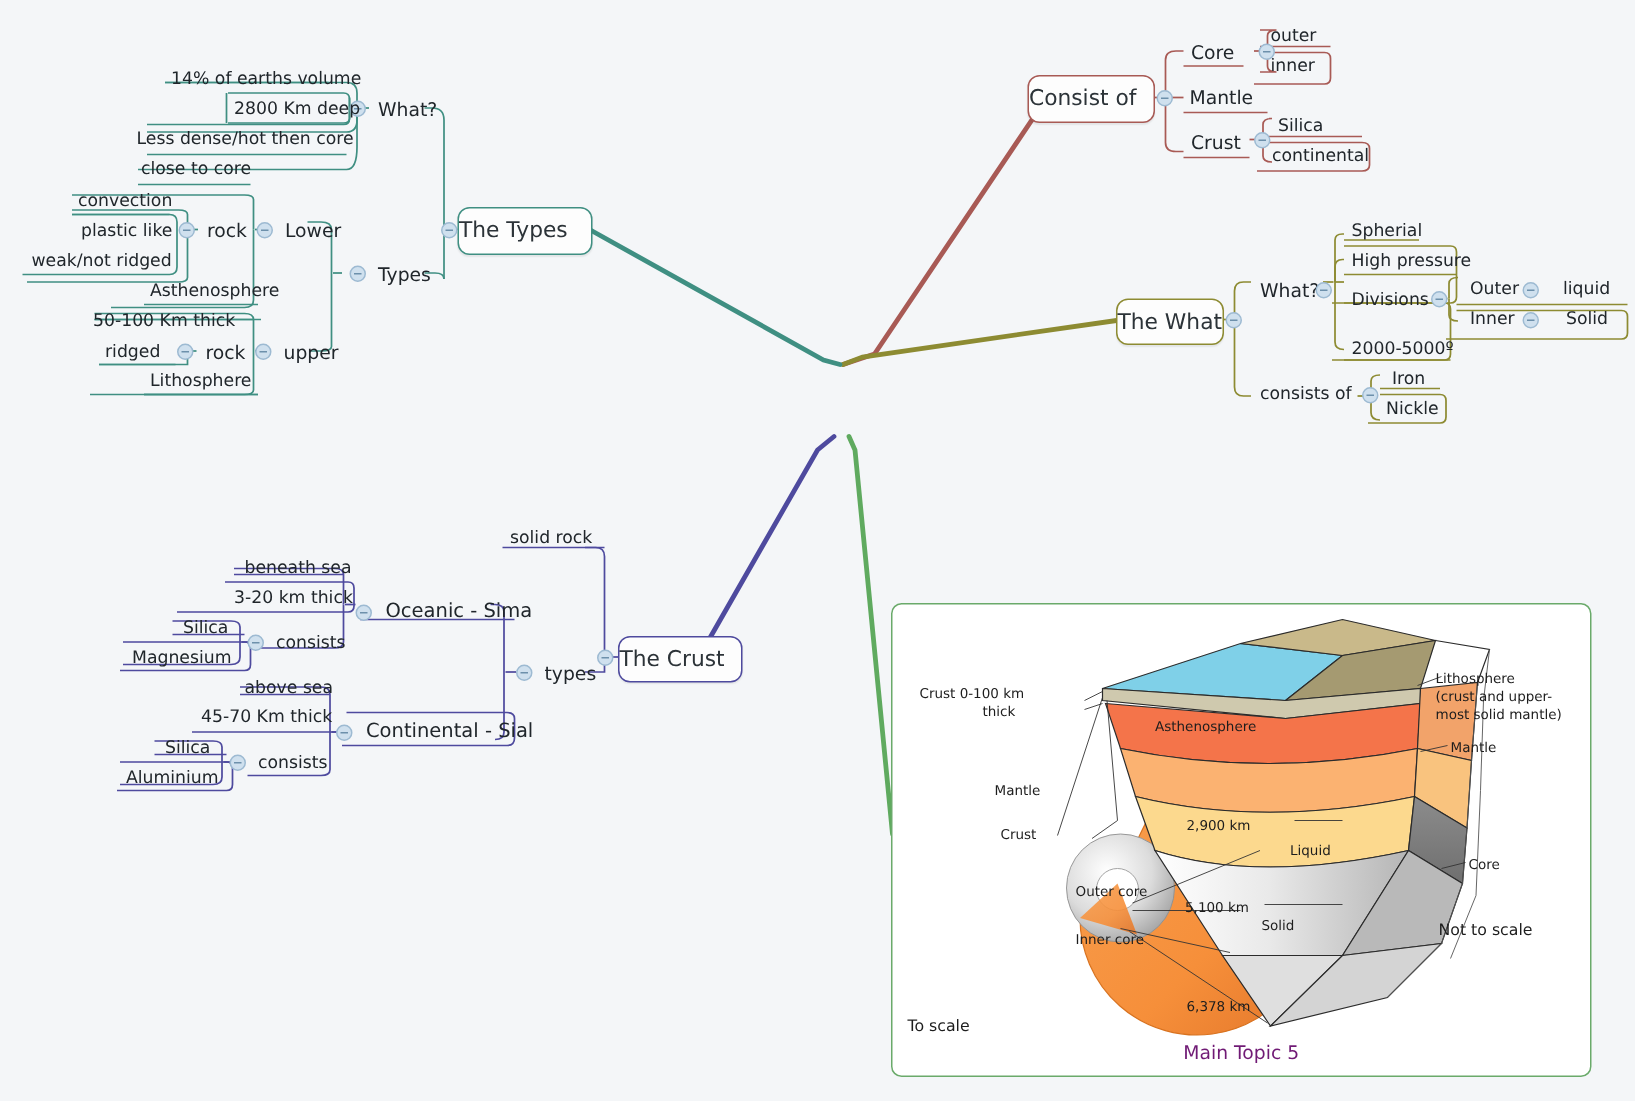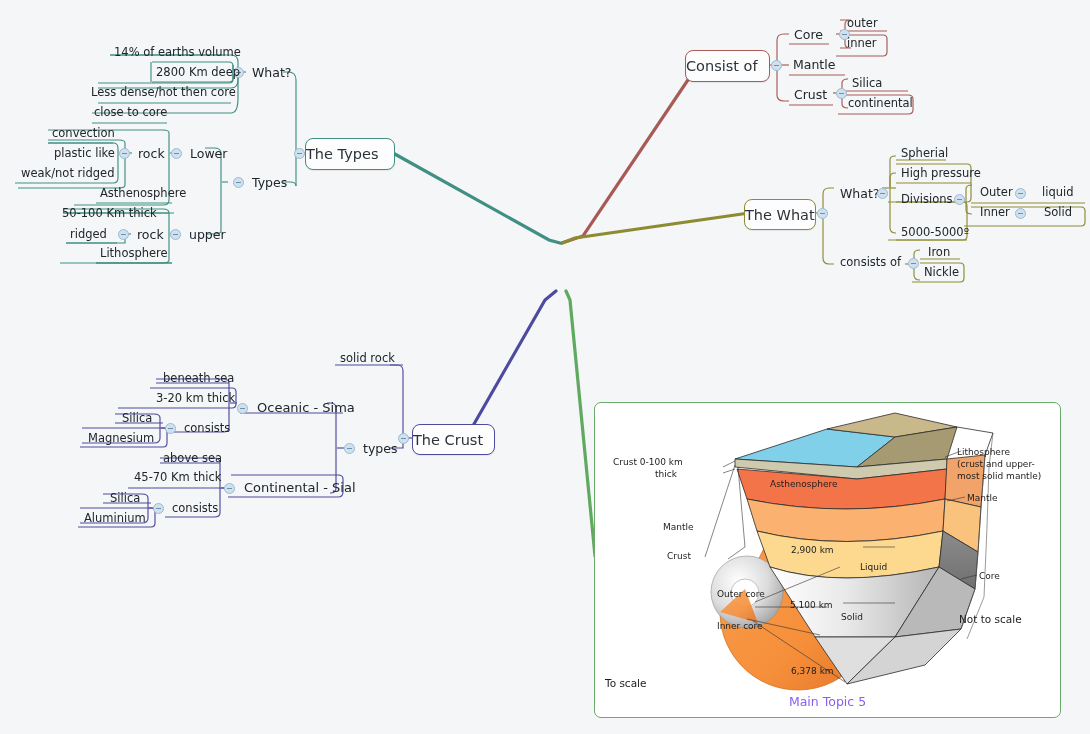--- a/index.html
+++ b/index.html
@@ -64,21 +64,21 @@
   }
 
   
   #imgpanel{
     position:absolute;left:594px;top:402px;width:465px;height:314px;
     border:1px solid #6aaa6a;border-radius:7px;background:#ffffff;
     overflow:hidden;
   }
   #imgcaption{
     position:absolute;left:0;bottom:8px;width:100%;text-align:center;
-    font-size:12.5px;color:#8b5cf6;
+    font-size:12.5px;color:#701a75;
   }
   #earthsvg{position:absolute;left:0;top:4px;}
   .dlab{font-family:"DejaVu Sans","Liberation Sans",sans-serif;font-size:9px;fill:#1d1d1d;}
   .dlab.b{font-size:10.5px;}
 </style>
 </head>
 <body>
 
 <div id="stage">
 
@@ -316,21 +316,21 @@
   <div class="collapse" style="left:836px;top:88px"></div>
 
   <div class="leaf s11" style="left:848px;top:76px">Silica</div>
   <div class="leaf s11" style="left:844px;top:96px">continental</div>
 
   <div class="leaf" style="left:836px;top:186px">What?</div>
   <div class="collapse" style="left:877px;top:188px"></div>
 
   <div class="leaf s11" style="left:897px;top:146px">Spherial</div>
   <div class="leaf s11" style="left:897px;top:166px">High pressure</div>
-  <div class="leaf s11" style="left:897px;top:225px">5000-5000º</div>
+  <div class="leaf s11" style="left:897px;top:225px">2000-5000º</div>
 
   <div class="leaf s11" style="left:897px;top:192px">Divisions</div>
   <div class="collapse" style="left:954px;top:194px"></div>
 
   <div class="leaf s11" style="left:976px;top:185px">Outer</div>
   <div class="collapse" style="left:1015px;top:188px"></div>
   <div class="leaf s11" style="left:1038px;top:185px">liquid</div>
 
   <div class="leaf s11" style="left:976px;top:205px">Inner</div>
   <div class="collapse" style="left:1015px;top:208px"></div>

